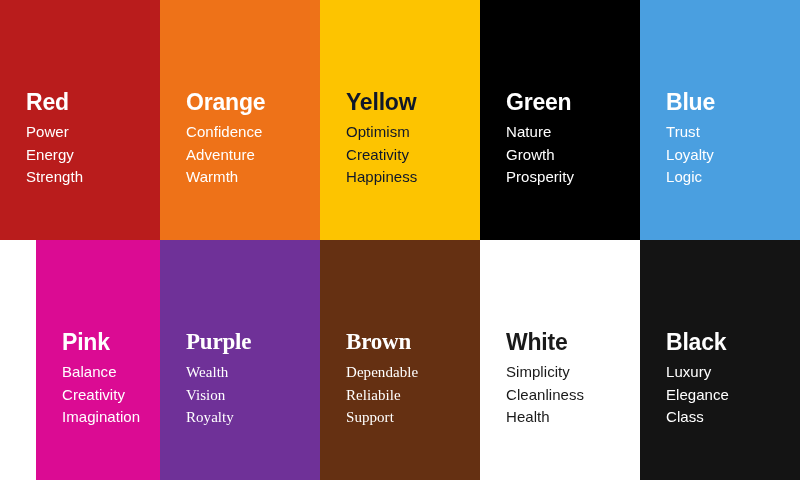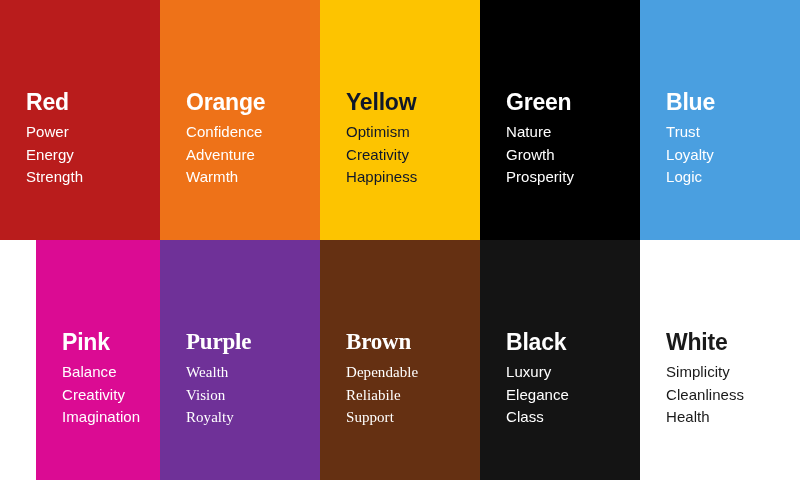--- a/index.html
+++ b/index.html
@@ -139,33 +139,33 @@
     <div class="color-cell" style="background-color: rgb(101, 48, 18); color: rgb(255, 255, 255); font-family: Liberation Serif, serif;">
       <div class="cell-text">
         <div class="color-title">Brown</div>
         <ul class="trait-list">
           <li class="trait-item">Dependable</li>
           <li class="trait-item">Reliabile</li>
           <li class="trait-item">Support</li>
         </ul>
       </div>
     </div>
+    <div class="color-cell" style="background-color: rgb(255, 255, 255); color: rgb(26, 26, 26);">
+      <div class="cell-text">
+        <div class="color-title">White</div>
+        <ul class="trait-list">
+          <li class="trait-item">Simplicity</li>
+          <li class="trait-item">Cleanliness</li>
+          <li class="trait-item">Health</li>
+        </ul>
+      </div>
+    </div>
     <div class="color-cell" style="background-color: rgb(20, 20, 20); color: rgb(255, 255, 255);">
       <div class="cell-text">
         <div class="color-title">Black</div>
         <ul class="trait-list">
           <li class="trait-item">Luxury</li>
           <li class="trait-item">Elegance</li>
           <li class="trait-item">Class</li>
         </ul>
       </div>
     </div>
-    <div class="color-cell" style="background-color: rgb(255, 255, 255); color: rgb(26, 26, 26);">
-      <div class="cell-text">
-        <div class="color-title">White</div>
-        <ul class="trait-list">
-          <li class="trait-item">Simplicity</li>
-          <li class="trait-item">Cleanliness</li>
-          <li class="trait-item">Health</li>
-        </ul>
-      </div>
-    </div>
   </div>
 
 </body></html>

